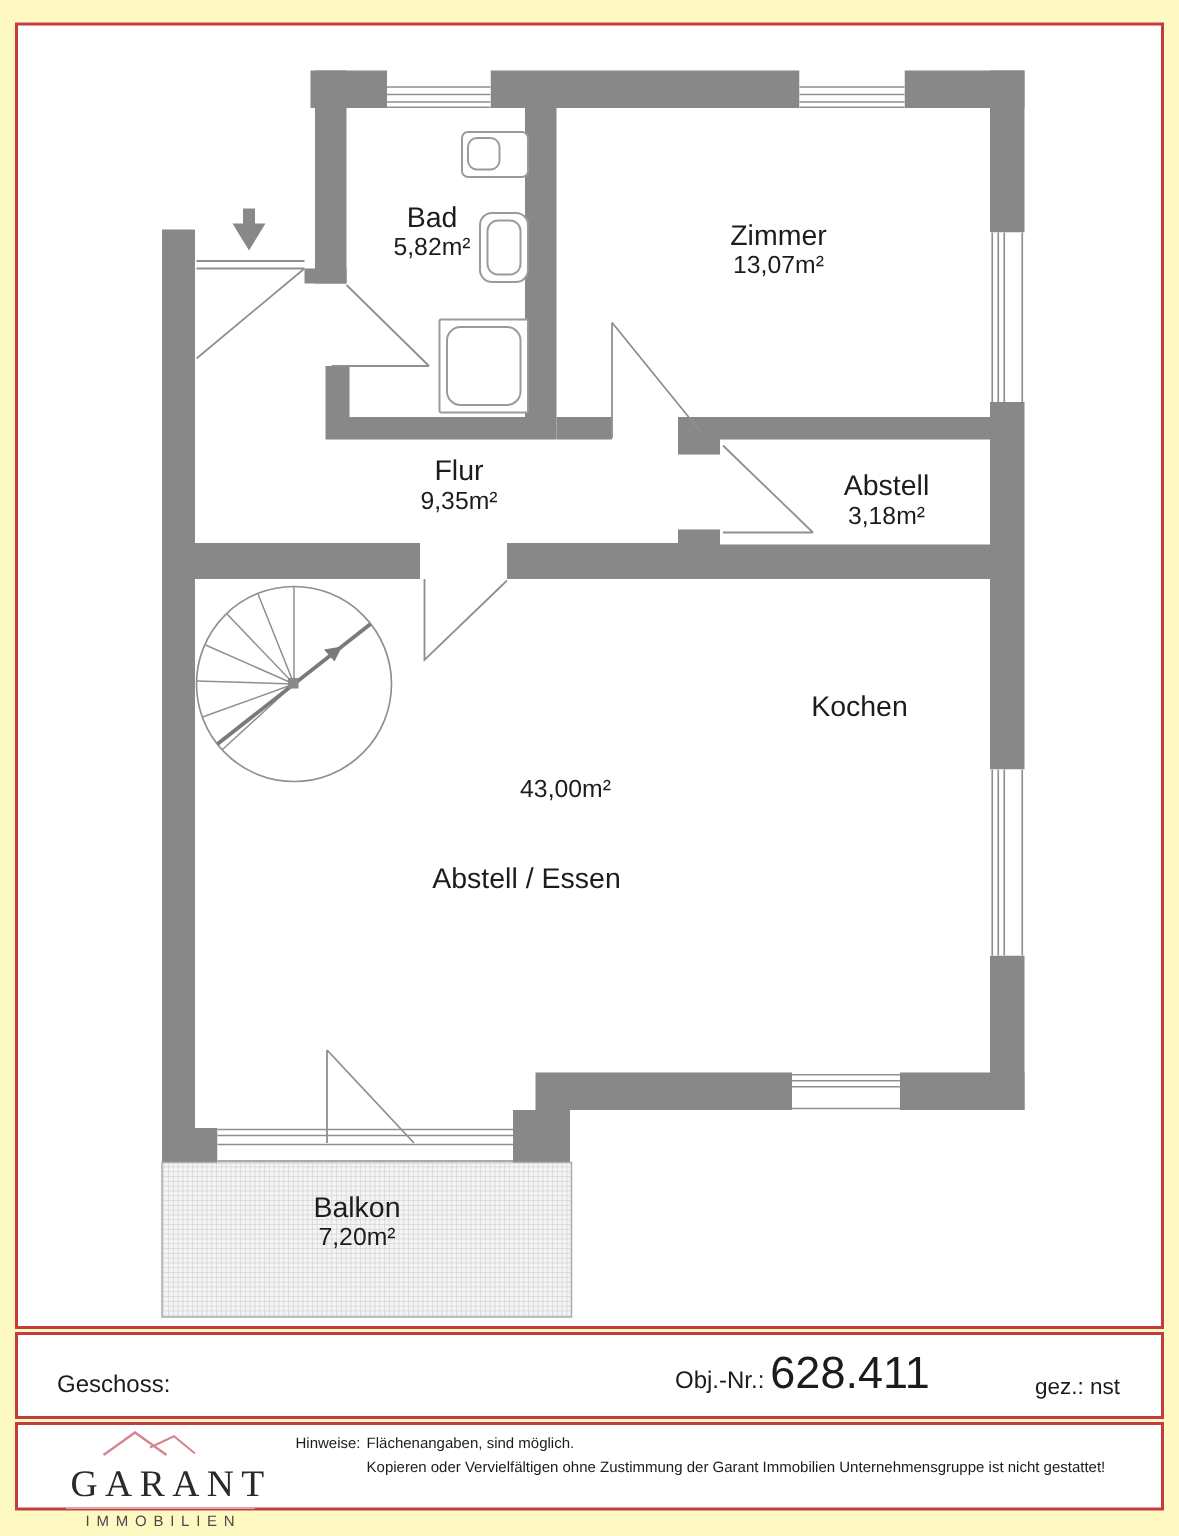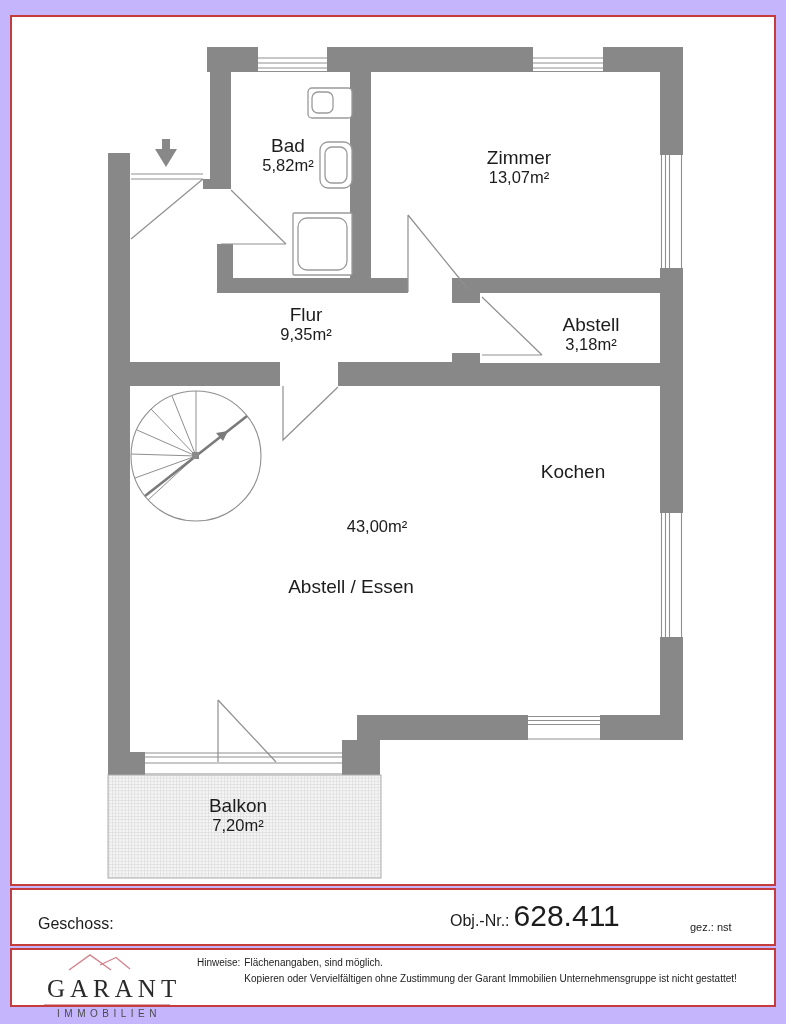--- a/index.html
+++ b/index.html
@@ -1,32 +1,32 @@
 <!DOCTYPE html>
 <html><head>
 <meta charset="utf-8">
 <style>
   html,body{margin:0;padding:0;background:#fff;}
-  .page{position:relative;width:786px;height:1024px;background:#c4b5fd;overflow:hidden;
+  .page{position:relative;width:786px;height:1024px;background:#fef9c3;overflow:hidden;
         font-family:"Liberation Sans", sans-serif;color:#1c1c1c;}
   .redbox{position:absolute;border:2px solid #c43c3c;box-sizing:border-box;background:#fff;}
   #main-box{left:10px;top:15px;width:766px;height:871px;}
   #geschoss-bar{left:10px;top:888px;width:766px;height:58px;}
   #footer-box{left:10px;top:948px;width:766px;height:59px;}
   svg.plan{position:absolute;left:0;top:0;}
   .lbl{position:absolute;transform:translateX(-50%);text-align:center;line-height:1.12;
        white-space:nowrap;color:#1c1c1c;}
   .rname{font-size:19px;}
   .area{font-size:16.5px;}
   
   .bar-group{position:absolute;bottom:11px;display:flex;align-items:baseline;gap:4px;}
   .small-label{font-size:16px;}
   .big-value{font-size:33px;letter-spacing:-0.5px;}
   .obj-value{font-size:30px;}
-  .gez{font-size:11px;}
+  .gez{font-size:15px;}
   
   .logo{position:absolute;left:30px;top:3px;width:130px;text-align:center;}
   .logo-name{font-family:"Liberation Serif", serif;font-size:25px;letter-spacing:5px;
              color:#2a2a2a;margin-left:5px;}
   .logo-rule{height:1px;background:#dba6ae;margin:1px 2px 3px 2px;}
   .logo-sub{font-size:10px;letter-spacing:4.5px;color:#4a4a4a;margin-left:4px;}
   .hinweis{position:absolute;left:185px;top:5px;display:flex;font-size:10px;
            line-height:15.5px;white-space:nowrap;color:#1c1c1c;}
   .hinweis .hl{margin-right:4px;}
 </style>

